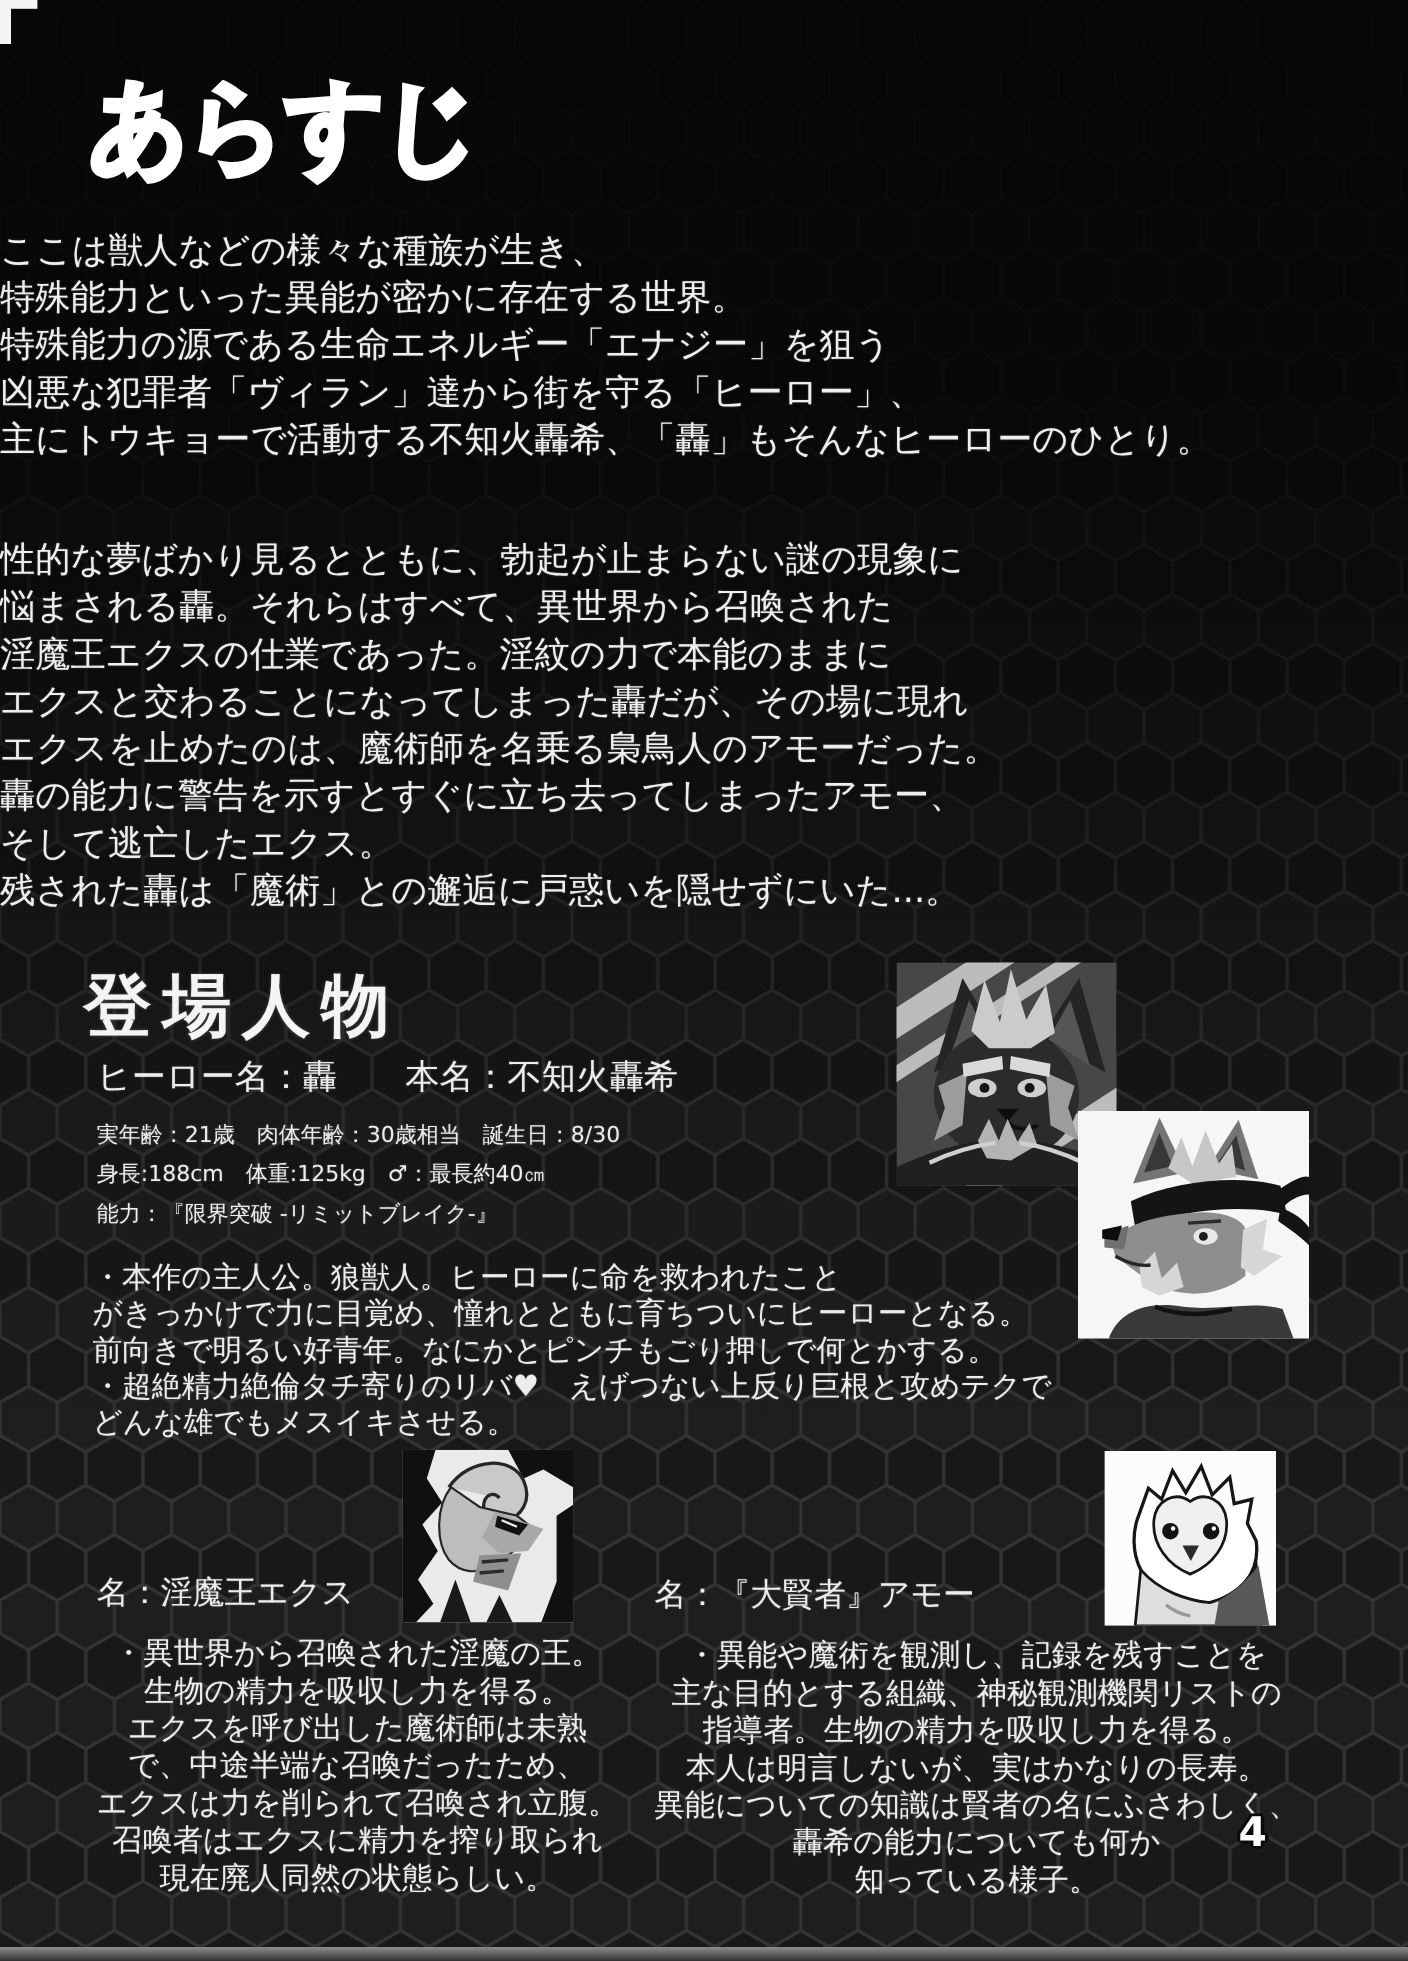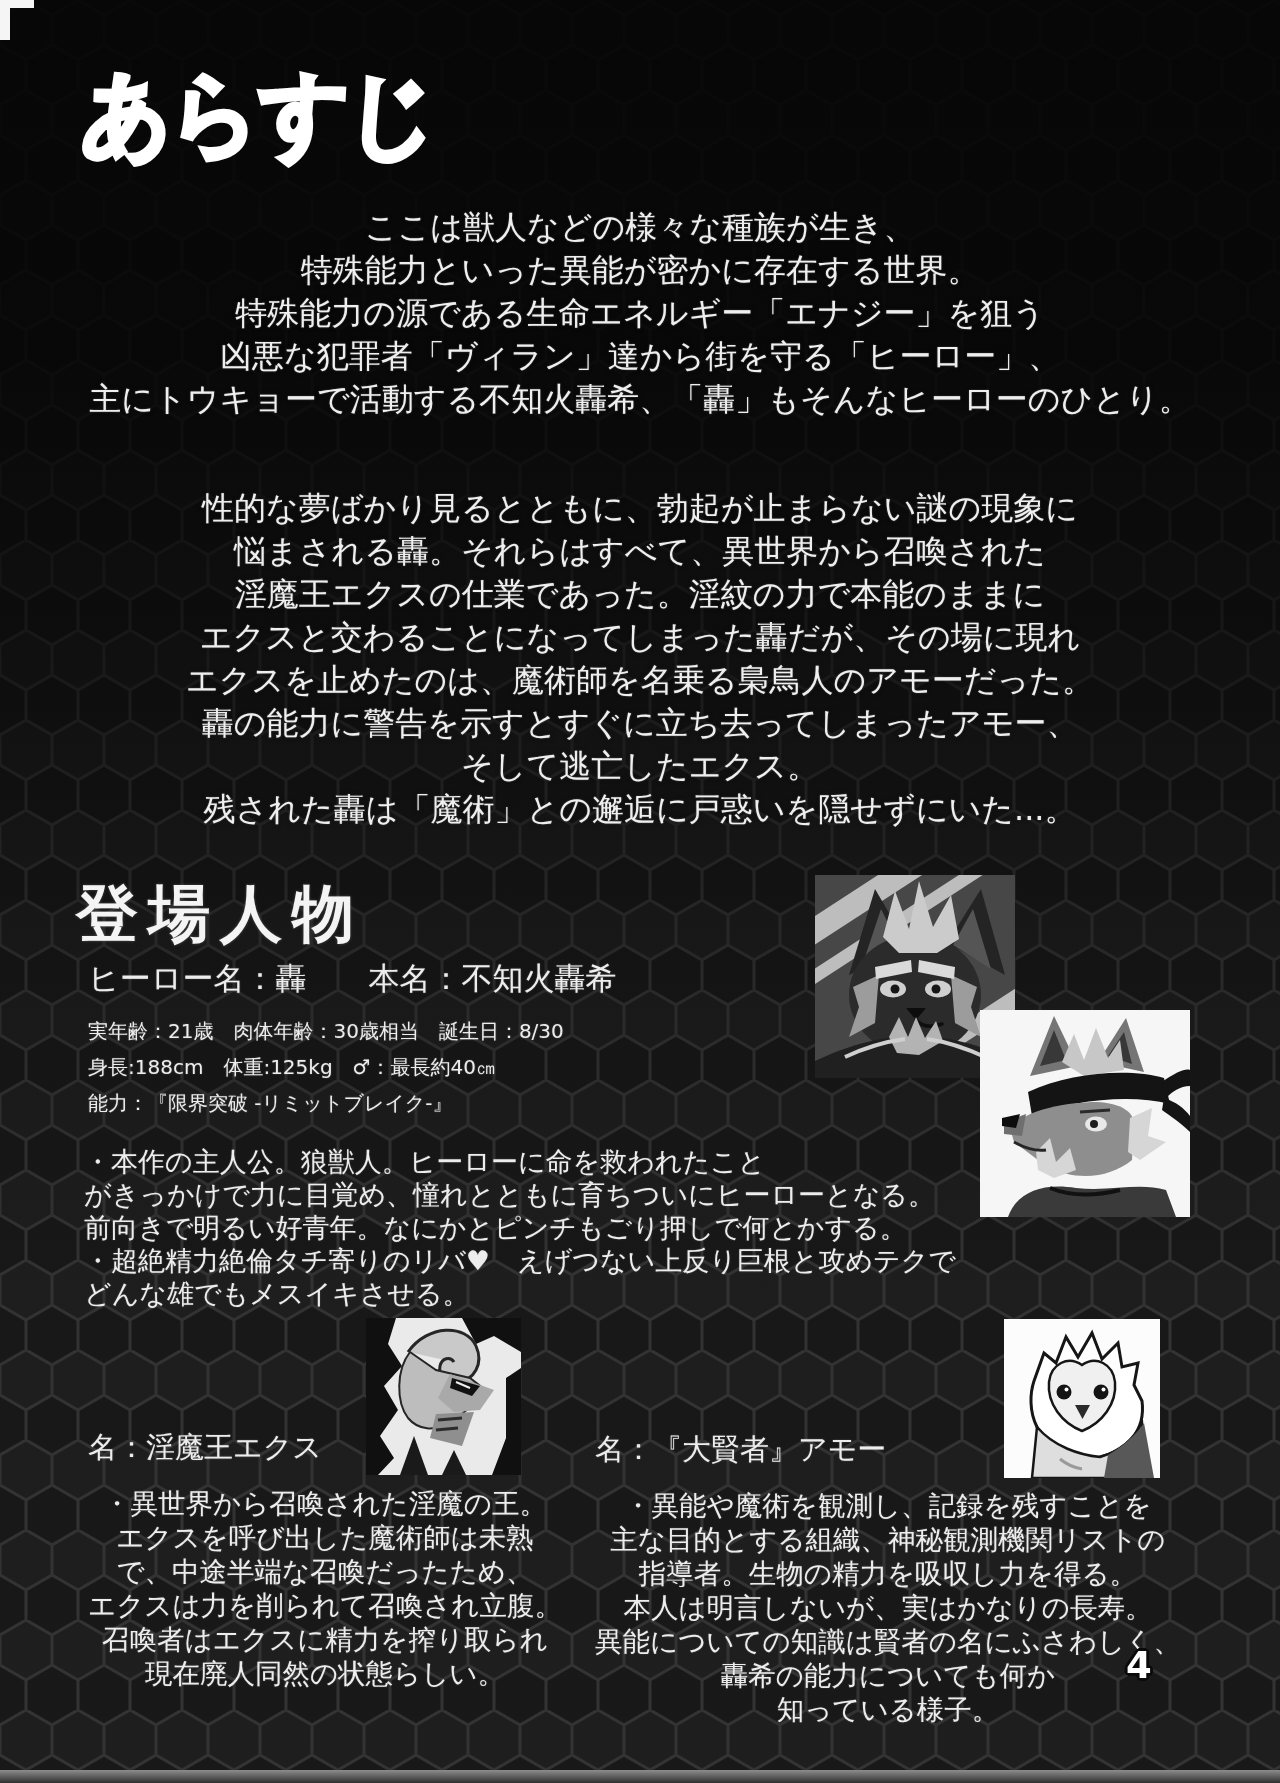--- a/index.html
+++ b/index.html
@@ -27,21 +27,21 @@
   .logo{
     position:absolute;left:86px;top:52px;
     font-size:88px;font-weight:900;color:#ffffff;
     letter-spacing:-2px;
     -webkit-text-stroke:5px #ffffff;
     transform:skewX(-3deg) scaleY(1.06);
     transform-origin:left top;
     white-space:nowrap;
   }
 
-  .syn{position:absolute;left:0;width:1280px;text-align:center;}
+  .syn{position:absolute;left:0;width:1280px;}
   .syn .ln{
     height:43px;line-height:43px;font-size:32px;font-weight:500;
     color:#efefef;white-space:nowrap;
     text-shadow:0 0 2px rgba(255,255,255,0.28), 0 0 4px rgba(0,0,0,0.6);
   }
   .p1{top:206px;}
   .p2{top:487px;}
 
   .cast-heading{
     position:absolute;left:76px;top:852px;
@@ -230,20 +230,21 @@
       <circle cx="99.5" cy="70.5" r="2" fill="#ffffff"></circle>
       <polygon points="71,86 86,86 78.5,100" fill="#2b2b2b"></polygon>
       <path d="M33,108 C50,128 76,136 96,138 C116,132 130,120 138,104 L142,159 L28,159 Z" fill="#dedede" stroke="#161616" stroke-width="2.5"></path>
       <path d="M104,136 C118,128 132,116 140,104 L150,159 L100,159 Z" fill="#585858"></path>
       <path d="M56,140 Q66,148 78,150" stroke="#9a9a9a" stroke-width="3" fill="none"></path>
     </svg>
 
     <div class="char-name incubus-name">名：淫魔王エクス</div>
     <div class="char-desc incubus-desc">
       <div class="ln">・異世界から召喚された淫魔の王。</div>
+      <div class="ln">生物の精力を吸収し力を得る。</div>
       <div class="ln">エクスを呼び出した魔術師は未熟</div>
       <div class="ln">で、中途半端な召喚だったため、</div>
       <div class="ln">エクスは力を削られて召喚され立腹。</div>
       <div class="ln">召喚者はエクスに精力を搾り取られ</div>
       <div class="ln">現在廃人同然の状態らしい。</div>
     </div>
 
     <div class="char-name sage-name">名：『大賢者』アモー</div>
     <div class="char-desc sage-desc">
       <div class="ln">・異能や魔術を観測し、記録を残すことを</div>

